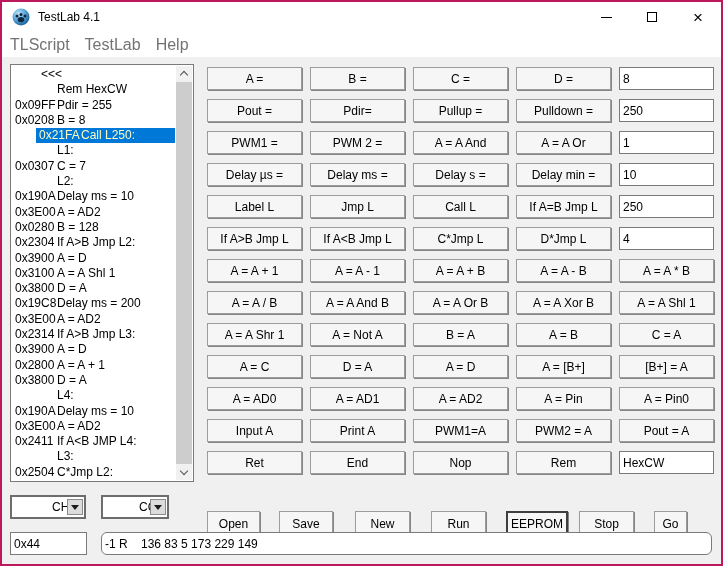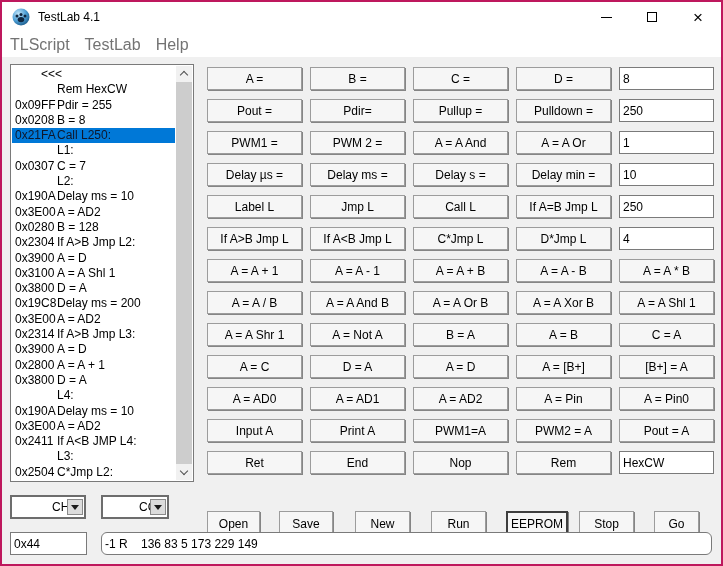--- a/index.html
+++ b/index.html
@@ -25,21 +25,21 @@
   
   .client { position:absolute; top:55px; left:0; right:0; bottom:0; background:#f0f0f0; }
 
   
   .listbox { position:absolute; left:8px; top:7px; width:184px; height:418px; background:#fff; border:1px solid #7a7a7a; }
   .lrows { position:absolute; top:1px; left:1px; right:18px; bottom:1px; overflow:hidden; padding-top:1px; }
   .lrow { display:flex; font-size:12px; line-height:15.3px; height:15.3px; white-space:pre; color:#000; }
   .lrow .a { flex:none; width:45px; padding-left:3px; overflow:hidden; }
   .lrow.center .a { width:29px; }
   .lrow .t { flex:1; overflow:hidden; }
-  .lrow.sel { background:#0078d7; color:#0f172a; }
+  .lrow.sel { background:#0078d7; color:#fef9c3;margin-left:24px; }
   .scrollbar { position:absolute; top:1px; right:1px; bottom:1px; width:16px; background:#f0f0f0; }
   .sb-btn { position:absolute; left:0; right:0; height:16px; background:#f1f1f1; display:flex; align-items:center; justify-content:center; }
   .sb-btn.up { top:0; }
   .sb-btn.down { bottom:0; }
   .sb-thumb { position:absolute; left:0; right:0; top:16px; bottom:16px; background:#cdcdcd; }
   .chev { width:6px; height:6px; border-left:1.5px solid #505050; border-top:1.5px solid #505050; }
   .chev.up { transform:translateY(1px) rotate(45deg); }
   .chev.down { transform:translateY(-1px) rotate(225deg); }
 
   
@@ -56,21 +56,21 @@
   .combo .dbtn { flex:none; width:16px; height:16px; margin-right:1px; background:#dcdcdc; border:1px solid #8a8a8a; display:flex; align-items:center; justify-content:center; }
   .tri { width:0; height:0; border-left:4px solid transparent; border-right:4px solid transparent; border-top:5px solid #1a1a1a; }
 
   .abtn { position:absolute; top:16px; height:25px; font-family:inherit; font-size:12px; color:#000; background:#f6f6f6; border:1px solid #9c9c9c; box-shadow:1px 1px 0 #858585; cursor:default; }
   .abtn.a0 { left:205px; width:53px; }
   .abtn.a1 { left:277px; width:54px; }
   .abtn.a2 { left:353px; width:55px; }
   .abtn.a3 { left:429px; width:55px; }
   .abtn.a4 { left:504px; width:62px; }
   .abtn.a5 { left:577px; width:55px; }
-  .abtn.a6 { left:652px; width:45px; }
+  .abtn.a6 { left:652px; width:33px; }
   .abtn.focused { border:2px solid #3e3e3e; }
 
   
   .statusbar { position:absolute; left:0; top:475px; right:0; height:23px; }
   .sfield { position:absolute; top:0; height:23px; font-family:inherit; font-size:12px; color:#000; background:#fff; border:1px solid #7a7a7a; padding:0 3px; }
   .sfield.addr { left:8px; width:77px; }
   .sfield.out { left:99px; width:611px;border-radius:6px; }
 </style>
 </head>
 <body>

